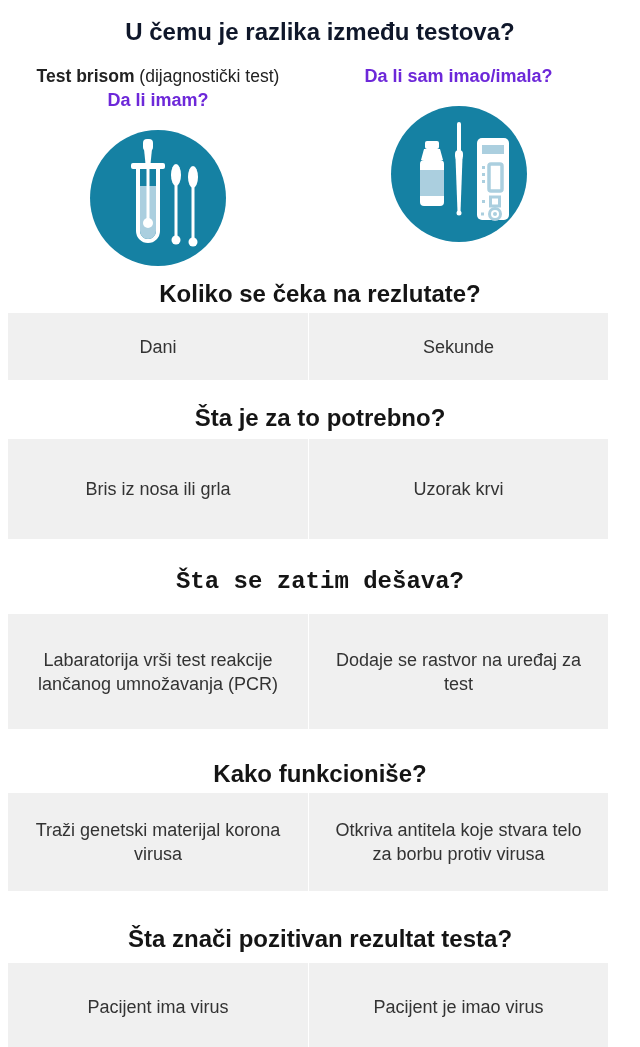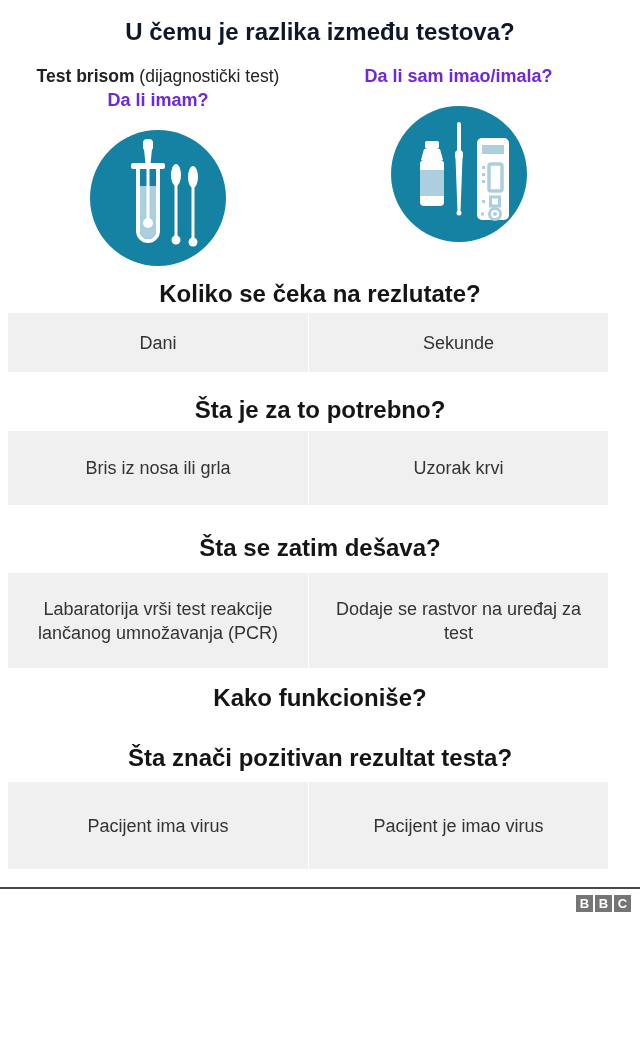--- a/index.html
+++ b/index.html
@@ -34,24 +34,24 @@
     margin:0;text-align:center;font-size:24px;font-weight:bold;
     line-height:24px;color:#151515;
   }
   .cell{
     background:var(--box-bg);
     display:flex;align-items:center;justify-content:center;
     text-align:center;font-size:18px;line-height:24px;color:var(--text);
     padding:0 18px;
   }
   
-  #s1 h2{margin-top:16px;margin-bottom:7px;}  #s1 .cell{height:59px;}
-  #s2 h2{margin-top:26px;margin-bottom:9px;}  #s2 .cell{height:74px;}
-  #s3 h2{margin-top:31px;margin-bottom:13px;} #s3 .cell{height:95px;}
-  #s4 h2{margin-top:18px;margin-bottom:7px;}  #s4 .cell{height:98px;}
+  #s1 h2{margin-top:16px;margin-bottom:7px;}  #s1 .cell{height:67px;}
+  #s2 h2{margin-top:26px;margin-bottom:9px;}  #s2 .cell{height:100px;}
+  #s3 h2{margin-top:31px;margin-bottom:20px;font-family:Liberation Mono, monospace;} #s3 .cell{height:115px;}
+  #s4 h2{margin-top:33px;margin-bottom:7px;}  #s4 .cell{height:98px;}
   #s5 h2{margin-top:36px;margin-bottom:12px;} #s5 .cell{height:87px;}
   .footer-line{margin:18px 0 0;height:2px;background:var(--line);border:none;}
   .footer{display:flex;justify-content:flex-end;gap:2px;padding-right:9px;margin-top:6px;}
   .bbc-box{
     width:17px;height:17px;background:var(--bbc);color:#ffffff;
     display:flex;align-items:center;justify-content:center;
     font-size:13px;font-weight:bold;
   }
   
   .f-teal{fill:var(--teal);} .f-w{fill:#ffffff;} .f-lb{fill:var(--lightblue);}
@@ -139,20 +139,24 @@
 <section class="qa" id="s3">
   <h2>Šta se zatim dešava?</h2>
   <div class="grid">
     <div class="cell">Labaratorija vrši test reakcije lančanog umnožavanja (PCR)</div>
     <div class="cell">Dodaje se rastvor na uređaj za test</div>
   </div>
 </section>
 
 <section class="qa" id="s4">
   <h2>Kako funkcioniše?</h2>
+  <div class="grid">
+    <div class="cell">Traži genetski materijal korona virusa</div>
+    <div class="cell">Otkriva antitela koje stvara telo za borbu protiv virusa</div>
+  </div>
 </section>
 
 <section class="qa" id="s5">
   <h2>Šta znači pozitivan rezultat testa?</h2>
   <div class="grid">
     <div class="cell">Pacijent ima virus</div>
     <div class="cell">Pacijent je imao virus</div>
   </div>
 </section>
 

